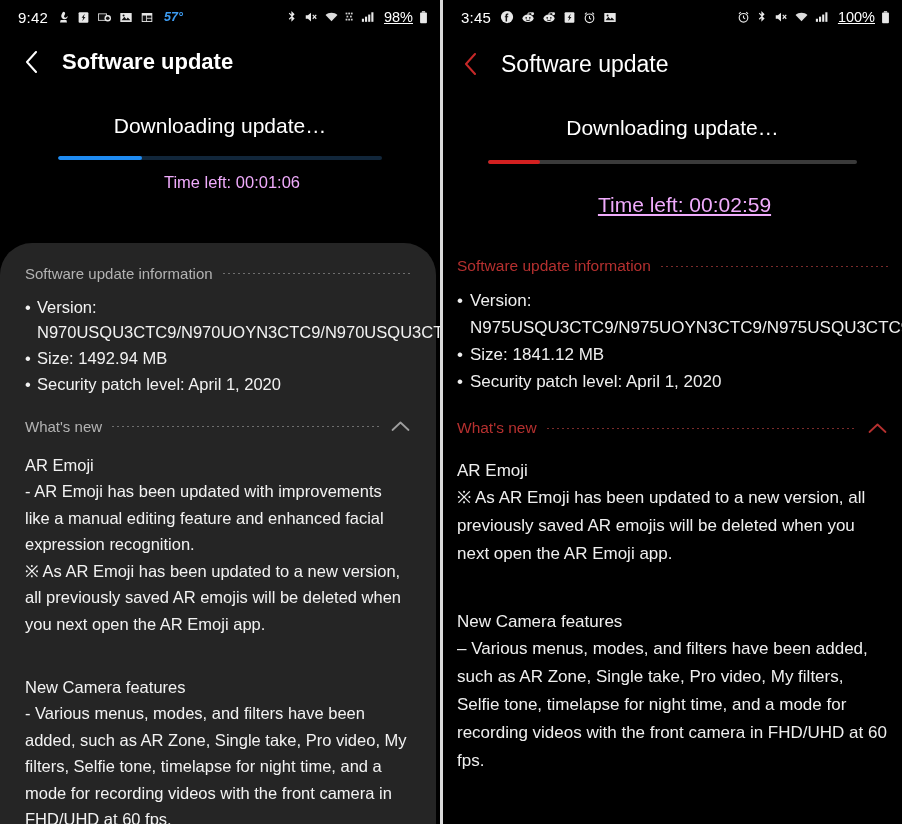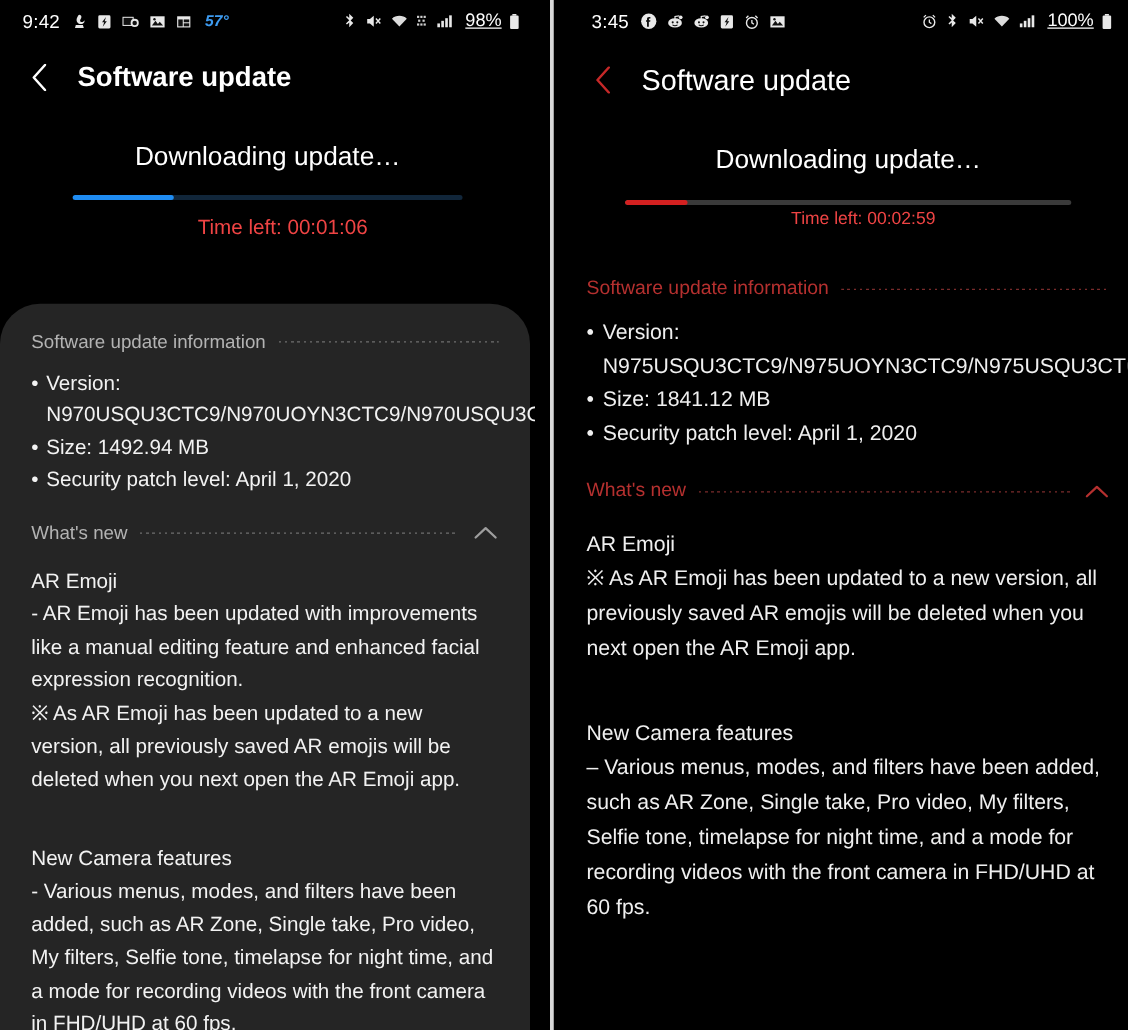--- a/index.html
+++ b/index.html
@@ -2,21 +2,21 @@
 <html><head>
 <meta charset="utf-8">
 <style>
   * { margin:0; padding:0; box-sizing:border-box; }
   html, body {
     width:902px; height:824px;
     background:#000;
     font-family:"Liberation Sans", sans-serif;
     overflow:hidden;
   }
-  .screens { display:flex; width:902px; height:824px;gap:12px; }
+  .screens { display:flex; width:902px; height:824px; }
 
   
   .panel { position:relative; height:824px; overflow:hidden; background:#000; }
   .panel-left  { width:440px; }
   .divider { width:3px; height:824px; background:#d9d9d9; }
   .panel-right { width:459px; }
 
   
   .statusbar {
     height:34px; display:flex; align-items:center;
@@ -35,21 +35,21 @@
   .appbar { display:flex; align-items:center; height:56px; padding-left:18px; }
   .back { width:26px; height:26px; display:flex; align-items:center; justify-content:center;
           cursor:pointer; }
   .apptitle { color:#fff; margin-left:18px; }
 
   
   .prog-wrap { text-align:center; }
   .prog-title { color:#fff; }
   .track { height:4px; border-radius:2px; position:relative; overflow:hidden; }
   .fill  { position:absolute; left:0; top:0; height:100%; border-radius:2px; }
-  .timeleft { color:#ef4444;padding-left:24px; }
+  .timeleft { color:#f0abfc;padding-left:24px; }
 
   
   .section-head { display:flex; align-items:center; gap:10px; }
   .section-label { white-space:nowrap; }
   .dots { flex:1; height:1px; }
   .dots i { display:block; height:1px; }
   .chev { width:22px; height:22px; display:flex; align-items:center; justify-content:center; }
 
   ul.info { list-style:none; }
   ul.info li { position:relative; }
@@ -81,21 +81,21 @@
 
   
   .R .statusbar { }
   .R .appbar { height:60px; padding-left:14px; }
   .R .back { color:#c62828; }
   .R .apptitle { font-size:23px; font-weight:400; margin-left:18px; }
   .R .prog-wrap { margin-top:22px; }
   .R .prog-title { font-size:21px; }
   .R .track { margin:20px 45px 0 45px; background:#3a3a3a; }
   .R .fill  { background:#d32020; }
-  .R .timeleft { font-size:14px; margin-top:2px; }
+  .R .timeleft { font-size:21px; margin-top:29px;text-decoration:underline; }
   .R .content { padding:40px 14px 0 14px; }
   .R .section-label { color:#b5302f; font-size:15.5px; }
   .R .dots i { background:repeating-linear-gradient(to right,#7a2b2b 0 2px,transparent 2px 5px); }
   .R ul.info { margin-top:12px; }
   .R ul.info li { color:#efefef; font-size:17px; line-height:27px; padding-left:13px; }
   .R .whatsnew-head { margin-top:22px; }
   .R .body-title { color:#efefef; font-size:17px; line-height:27px; margin-top:18px; }
   .R .body-para  { color:#efefef; font-size:17px; line-height:28px; }
   .R .gap { height:22px; }
 </style>

